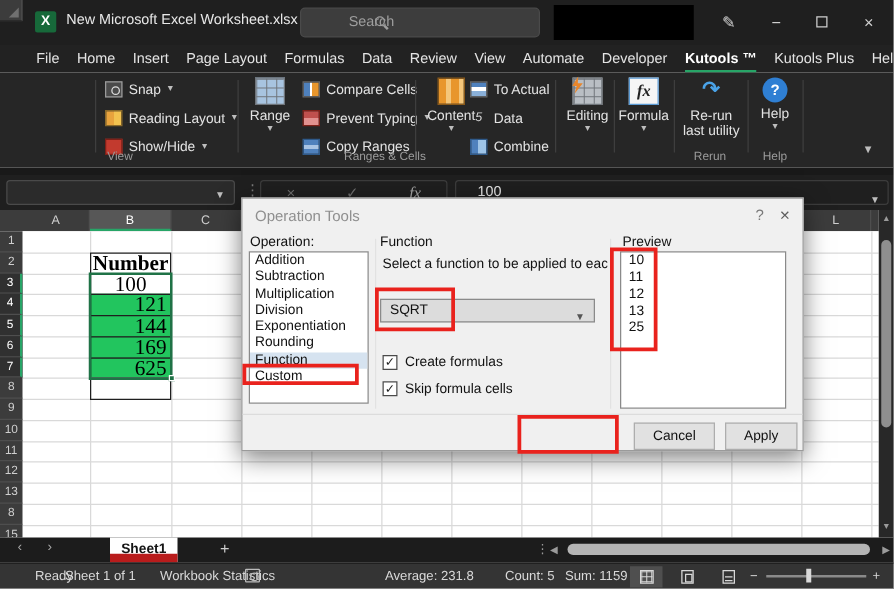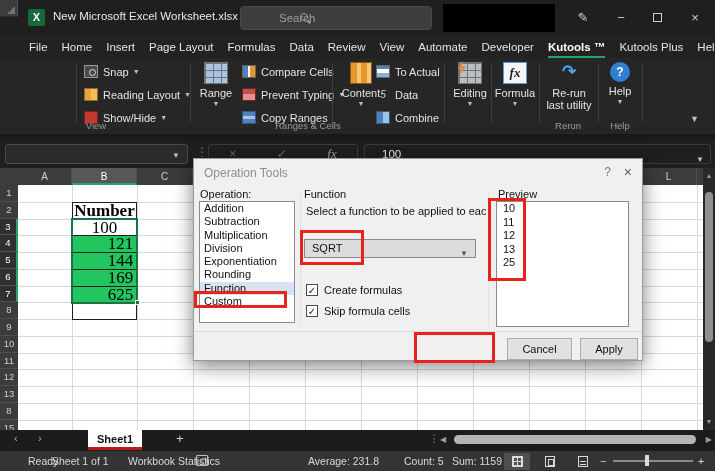--- a/index.html
+++ b/index.html
@@ -101,21 +101,21 @@
 
   
   .vscroll { position:absolute; left:703px; top:168px; width:12px; height:262px; background:#282828; }
   .vscroll .arr { position:absolute; left:0; width:12px; height:12px; color:#9a9a9a; font-size:7px; text-align:center; line-height:12px; }
   .vthumb { position:absolute; left:2px; top:24px; width:8px; height:150px; background:#8f8f8f; border-radius:4px; }
 
   
   .tabbar { position:absolute; left:0; top:430px; width:715px; height:20px; background:#1c1c1c; }
   .tabnav { position:absolute; top:2px; color:#a8a8a8; font-size:11px; }
   .sheettab { position:absolute; left:88px; top:0; width:54px; height:20px; background:#fff; color:#141414; font-size:11px; font-weight:bold;
-              text-align:center; line-height:19px; border-bottom:3px solid #b91c1c; }
+              text-align:center; line-height:19px; border-bottom:7px solid #b91c1c; }
   .addsheet { position:absolute; left:176px; top:1px; color:#cfcfcf; font-size:13px; }
   .tabdots { position:absolute; left:429px; top:3px; color:#9a9a9a; font-size:10px; }
   .hscroll { position:absolute; left:440px; top:3px; width:272px; height:14px; }
   .hscroll .harr { position:absolute; top:2px; color:#9a9a9a; font-size:8px; }
   .hthumb { position:absolute; left:14px; top:2px; width:242px; height:9px; background:#b5b5b5; border-radius:5px; }
 
   
   .statusbar { position:absolute; left:0; top:450px; width:715px; height:21px; background:#343434; color:#d9d9d9; font-size:10.5px; border-top:1px solid #1a1a1a; }
   .sb { position:absolute; top:4px; white-space:nowrap; }
   .macro-icon { position:absolute; left:196px; top:4px; width:12px; height:11px; border:1px solid #bdbdbd; border-radius:1px; }

